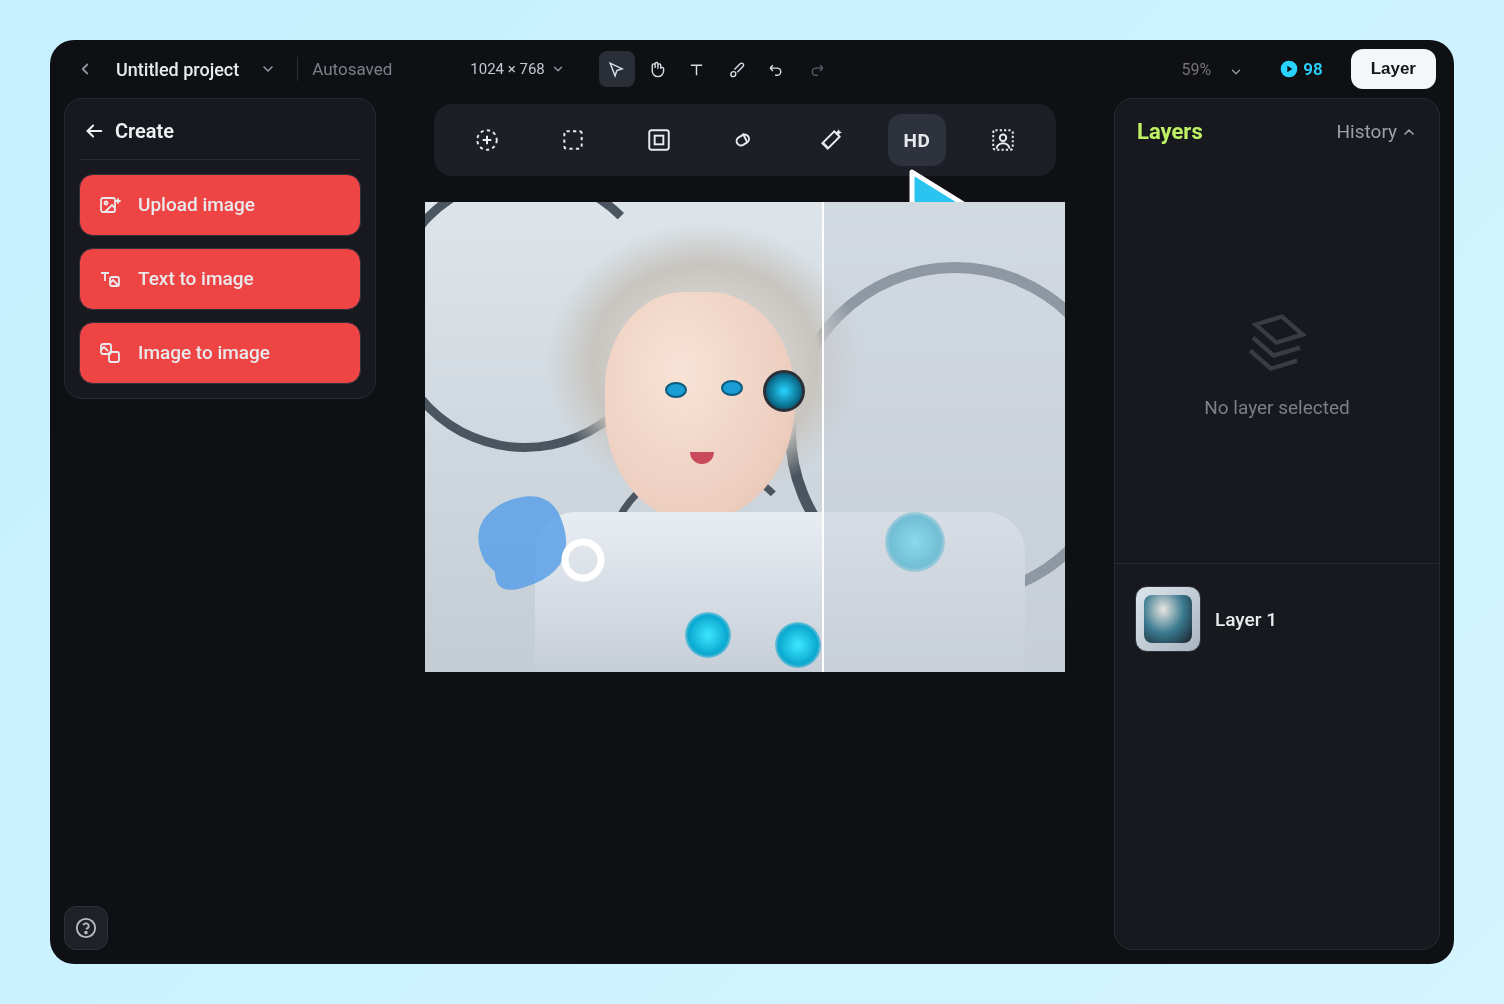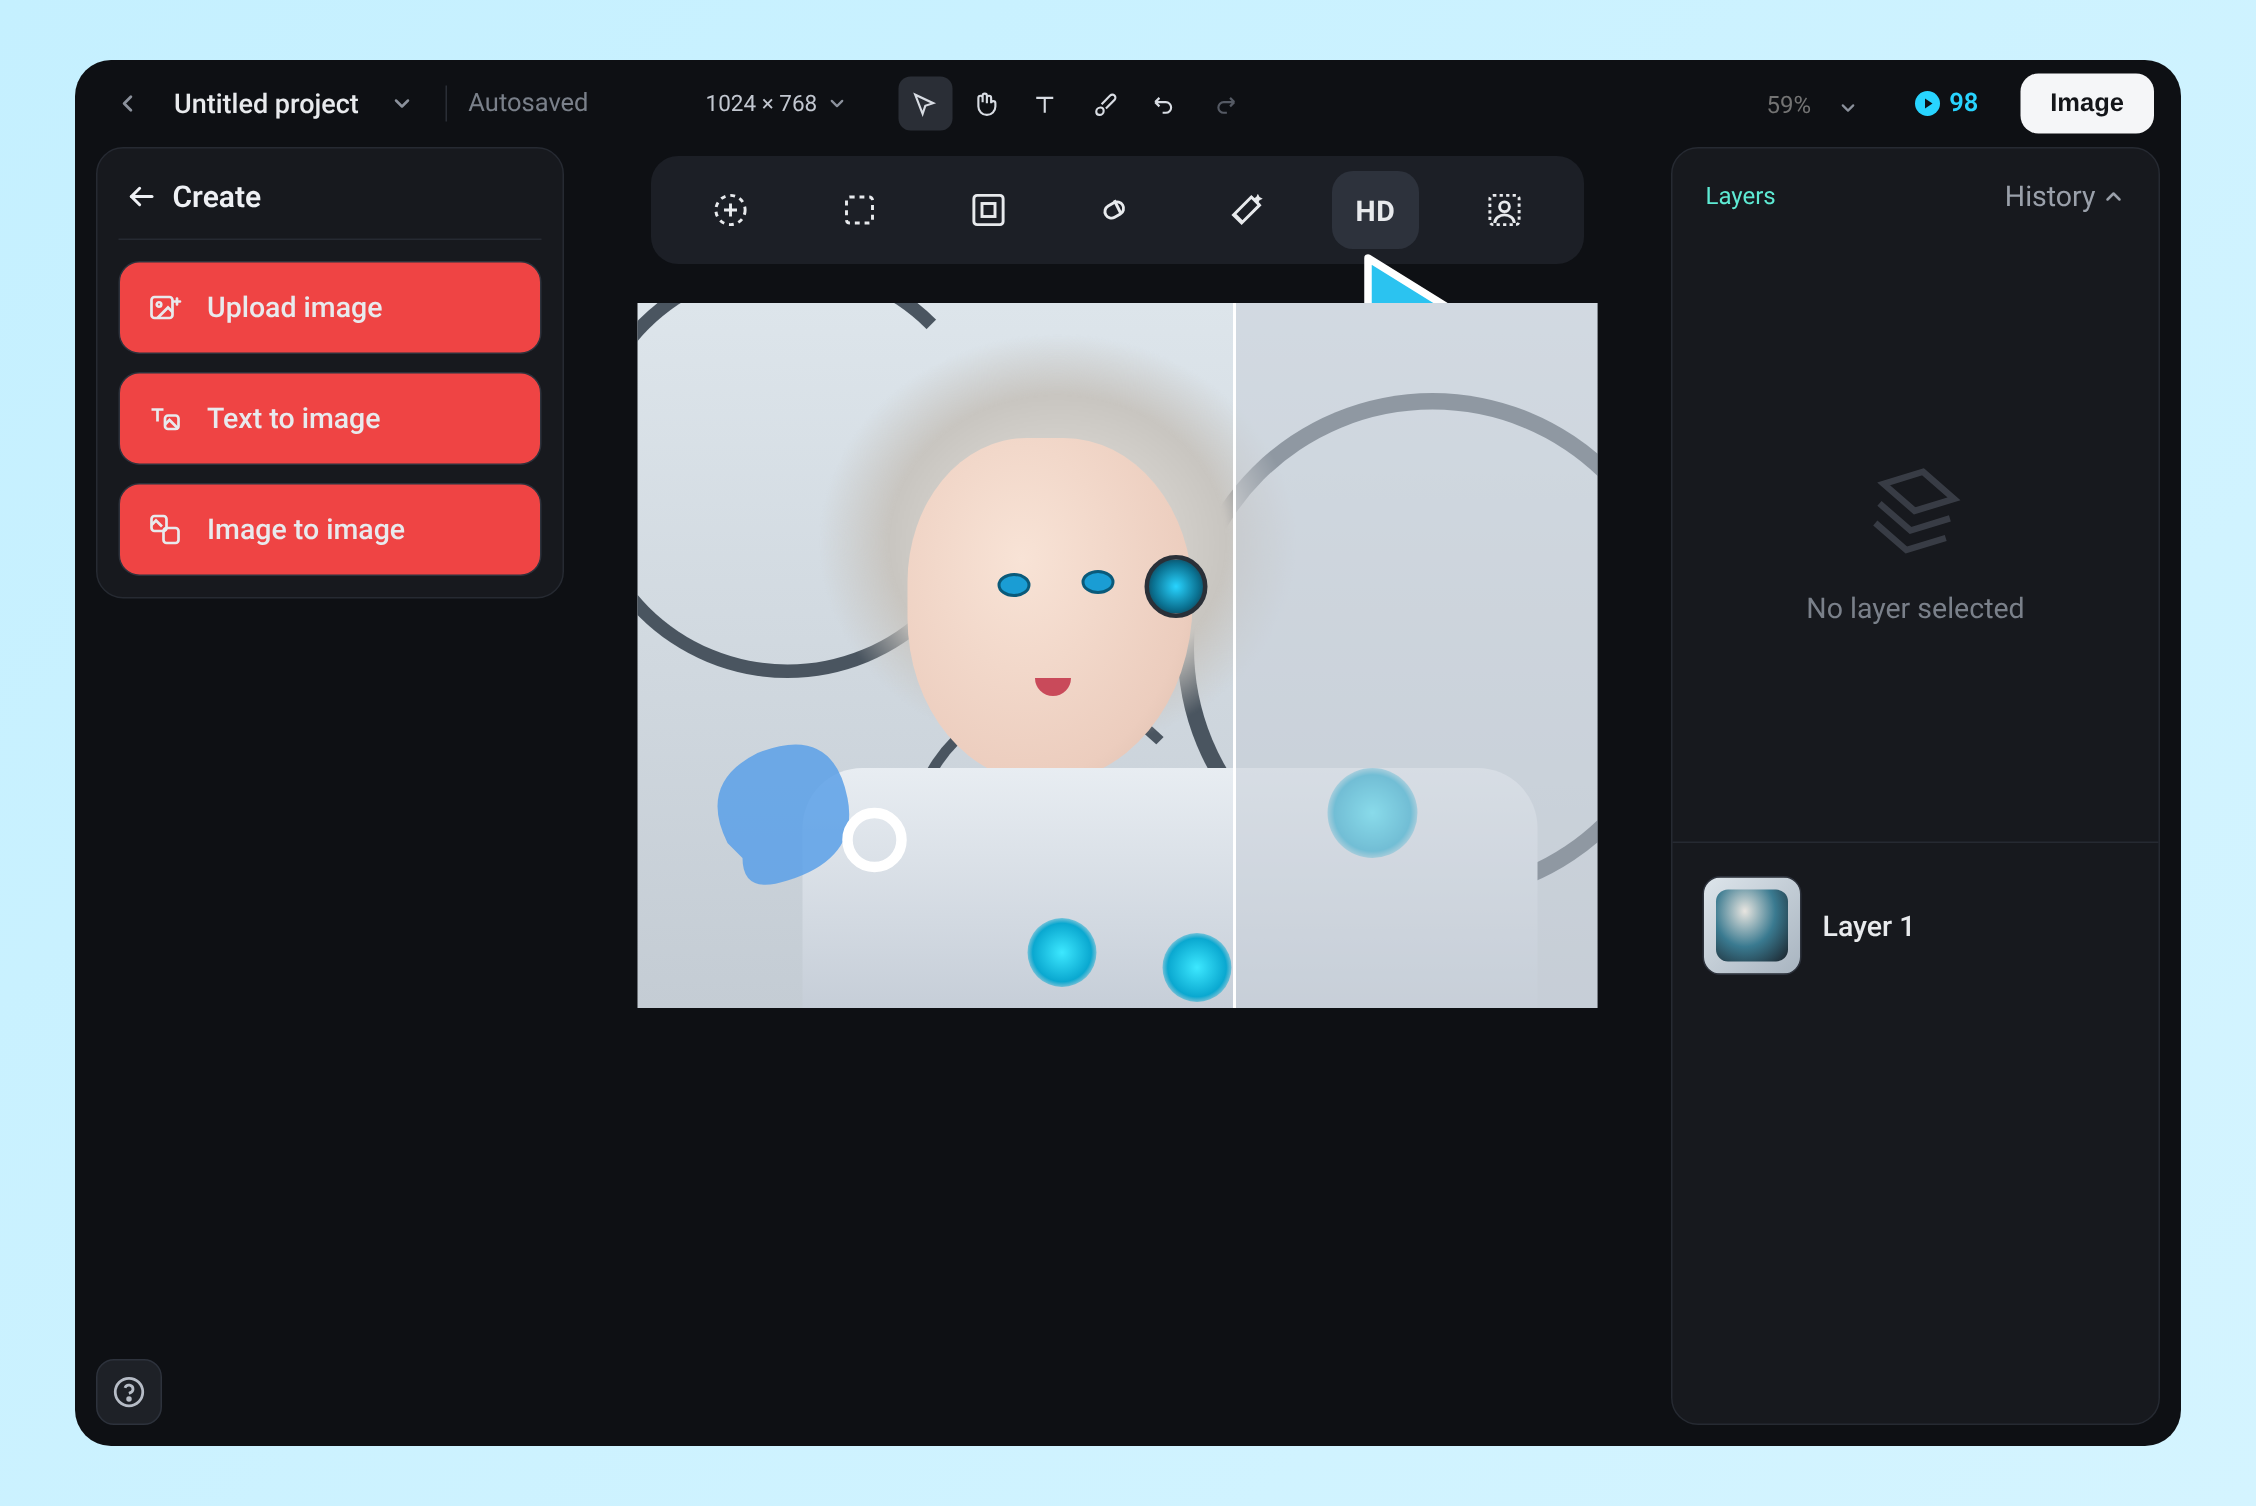--- a/index.html
+++ b/index.html
@@ -218,21 +218,21 @@
       width: 326px;
       background: #17191e;
       border: 1px solid #262a32;
       border-radius: 18px;
       display: flex; flex-direction: column;
     }
     .rp-header {
       display: flex; align-items: center; justify-content: space-between;
       padding: 20px 22px;
     }
-    .layers-title { font-size: 16px; font-weight: 400; color: #5eead4; }
+    .layers-title { font-size: 22px; font-weight: 700; color: #bef264; }
     .history-link { font-size: 19px; color: #9aa0aa; display: flex; align-items: center; gap: 4px; }
     .no-layer {
       flex: 0 0 auto;
       height: 400px;
       display: flex; flex-direction: column; align-items: center; justify-content: center;
       color: #7a808a; font-size: 19px;
       border-bottom: 1px solid #262a32;
     }
     .no-layer-icon { margin-bottom: 24px; opacity: 0.5; }
     .layer-list { padding: 16px; }
@@ -326,21 +326,21 @@
     </div>
 
     <div class="credits">
       <svg width="20" height="20" viewBox="0 0 24 24">
           <circle cx="12" cy="12" r="10"></circle>
           <path d="M10 8l6 4-6 4z" fill="#0e1014"></path>
         </svg>
       <span>98</span>
     </div>
 
-    <button class="export-btn">Image</button>
+    <button class="export-btn">Layer</button>
   </div>
 
   <div class="main">
 
     <div class="left-panel">
       <div class="create-card">
         <div class="create-header">
           <svg width="22" height="22" viewBox="0 0 24 24" fill="none" stroke="currentColor" stroke-width="2.2" stroke-linecap="round" stroke-linejoin="round">
               <line x1="20" y1="12" x2="5" y2="12"></line>
               <polyline points="11 18 5 12 11 6"></polyline>

